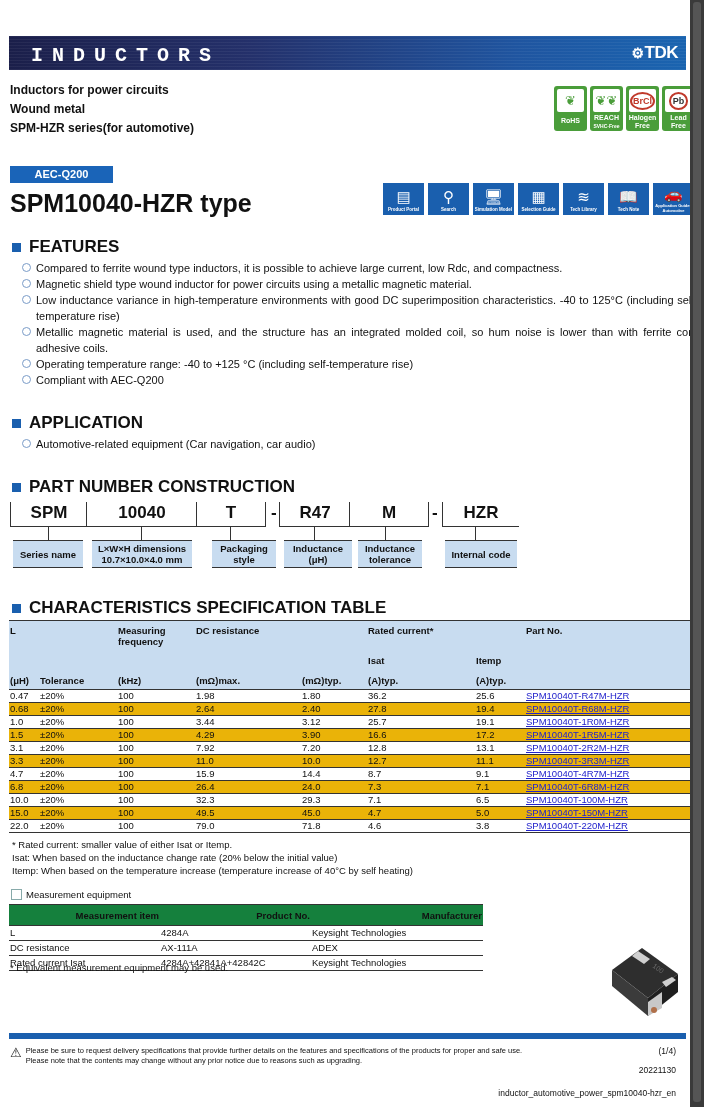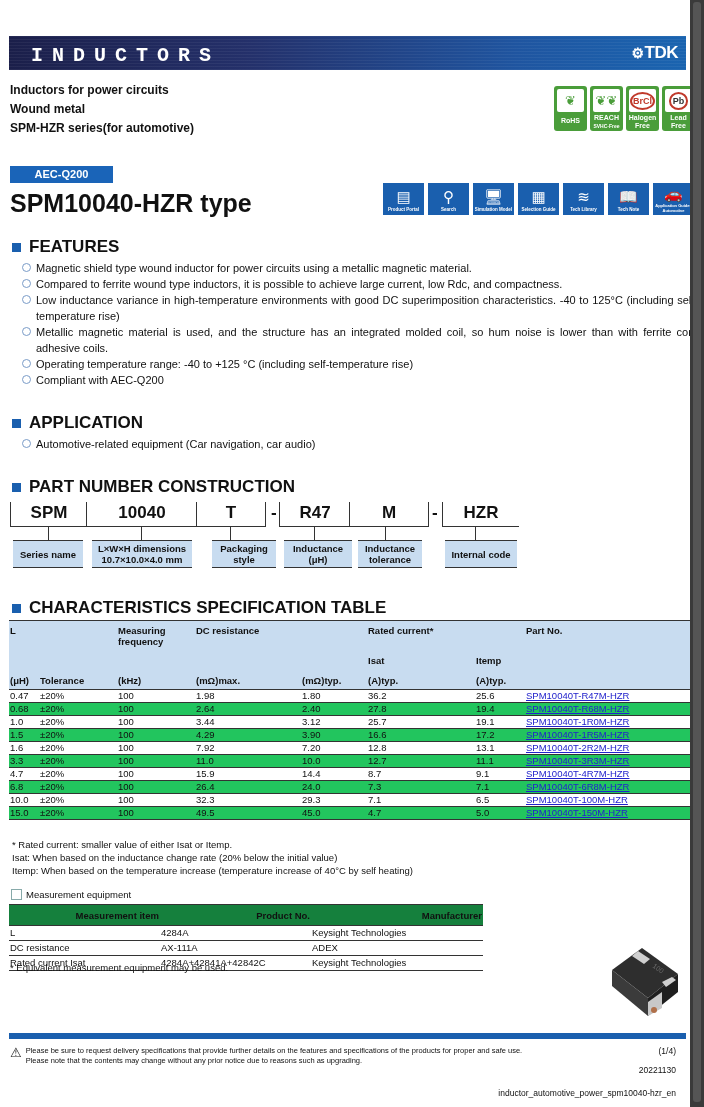--- a/index.html
+++ b/index.html
@@ -42,21 +42,21 @@
   .pn-conn{position:absolute;top:526px;width:1px;height:14px;background:#333;}
   .pn-lbl{position:absolute;top:540px;height:26px;background:#c8dcf0;border-top:1px solid #333;border-bottom:1px solid #333;font-weight:bold;font-size:9.5px;text-align:center;display:flex;align-items:center;justify-content:center;line-height:11px;}
 
   table{border-collapse:collapse;}
   .spec{position:absolute;left:9px;top:620px;width:688px;font-size:9.5px;}
   .spec th{font-weight:bold;text-align:left;background:#c8dcf0;padding:0 0 0 1px;vertical-align:top;font-size:9.5px;}
   .spec thead tr.h1 th{height:30px;padding-top:4px;border-top:1px solid #333;}
   .spec thead tr.h2 th{height:16px;}
   .spec thead tr.h3 th{height:18px;vertical-align:middle;border-bottom:1px solid #333;}
   .spec td{height:12px;line-height:12px;padding:0 0 0 1px;border-bottom:1px solid #333;}
-  .spec tr.alt td{background:#22c55e;}
+  .spec tr.alt td{background:#eab308;}
   .spec a{color:#2222cc;text-decoration:underline;}
 
   .notes{position:absolute;left:12px;top:838px;font-size:9.5px;line-height:13px;}
   .meq-title{position:absolute;left:11px;top:889px;font-size:9.5px;display:flex;align-items:center;}
   .meq-title .box{width:9px;height:9px;border:1px solid #8aa;margin-right:4px;}
   .meq{position:absolute;left:9px;top:904px;width:474px;font-size:9.5px;}
   .meq th{background:#15803d;text-align:right;font-weight:bold;height:18px;border-top:1px solid #333;border-bottom:1px solid #333;padding-left:1px;}
   .meq td{height:12px;line-height:12px;border-bottom:1px solid #333;padding-left:1px;}
   .meq-note{position:absolute;left:10px;top:962px;font-size:9.5px;}
 
@@ -139,22 +139,22 @@
         <span class="ti">🚗</span>
         <span class="tl" style="white-space:normal;width:40px;font-size:4px;line-height:4.5px">Application Guides Automotive</span>
       </div>
   </div>
 
   <div class="sec" style="top:237px">
       <span class="sq"></span>
       <span>FEATURES</span>
     </div>
   <div class="bullets" style="top:260px">
+    <div class="bullet"><span class="circ"></span><span>Compared to ferrite wound type inductors, it is possible to achieve large current, low Rdc, and compactness.</span></div>
     <div class="bullet"><span class="circ"></span><span>Magnetic shield type wound inductor for power circuits using a metallic magnetic material.</span></div>
-    <div class="bullet"><span class="circ"></span><span>Compared to ferrite wound type inductors, it is possible to achieve large current, low Rdc, and compactness.</span></div>
     <div class="bullet"><span class="circ"></span><span>Low inductance variance in high-temperature environments with good DC superimposition characteristics. -40 to 125°C (including self-temperature rise)</span></div>
     <div class="bullet"><span class="circ"></span><span>Metallic magnetic material is used, and the structure has an integrated molded coil, so hum noise is lower than with ferrite core adhesive coils.</span></div>
     <div class="bullet"><span class="circ"></span><span>Operating temperature range: -40 to +125 °C (including self-temperature rise)</span></div>
     <div class="bullet"><span class="circ"></span><span>Compliant with AEC-Q200</span></div>
   </div>
 
   <div class="sec" style="top:413px">
       <span class="sq"></span>
       <span>APPLICATION</span>
     </div>
@@ -284,21 +284,21 @@
           <td>1.5</td>
           <td>±20%</td>
           <td>100</td>
           <td>4.29</td>
           <td>3.90</td>
           <td>16.6</td>
           <td>17.2</td>
           <td><a>SPM10040T-1R5M-HZR</a></td>
         </tr>
         <tr>
-          <td>1.6</td>
+          <td>3.1</td>
           <td>±20%</td>
           <td>100</td>
           <td>7.92</td>
           <td>7.20</td>
           <td>12.8</td>
           <td>13.1</td>
           <td><a>SPM10040T-2R2M-HZR</a></td>
         </tr>
         <tr class="alt">
           <td>3.3</td>
@@ -342,20 +342,30 @@
         </tr>
         <tr class="alt">
           <td>15.0</td>
           <td>±20%</td>
           <td>100</td>
           <td>49.5</td>
           <td>45.0</td>
           <td>4.7</td>
           <td>5.0</td>
           <td><a>SPM10040T-150M-HZR</a></td>
+        </tr>
+        <tr>
+          <td>22.0</td>
+          <td>±20%</td>
+          <td>100</td>
+          <td>79.0</td>
+          <td>71.8</td>
+          <td>4.6</td>
+          <td>3.8</td>
+          <td><a>SPM10040T-220M-HZR</a></td>
         </tr>
       </tbody>
   </table>
 
   <div class="notes">
     <div>* Rated current: smaller value of either Isat or Itemp.</div>
     <div>Isat: When based on the inductance change rate (20% below the initial value)</div>
     <div>Itemp: When based on the temperature increase (temperature increase of 40°C by self heating)</div>
   </div>
 

